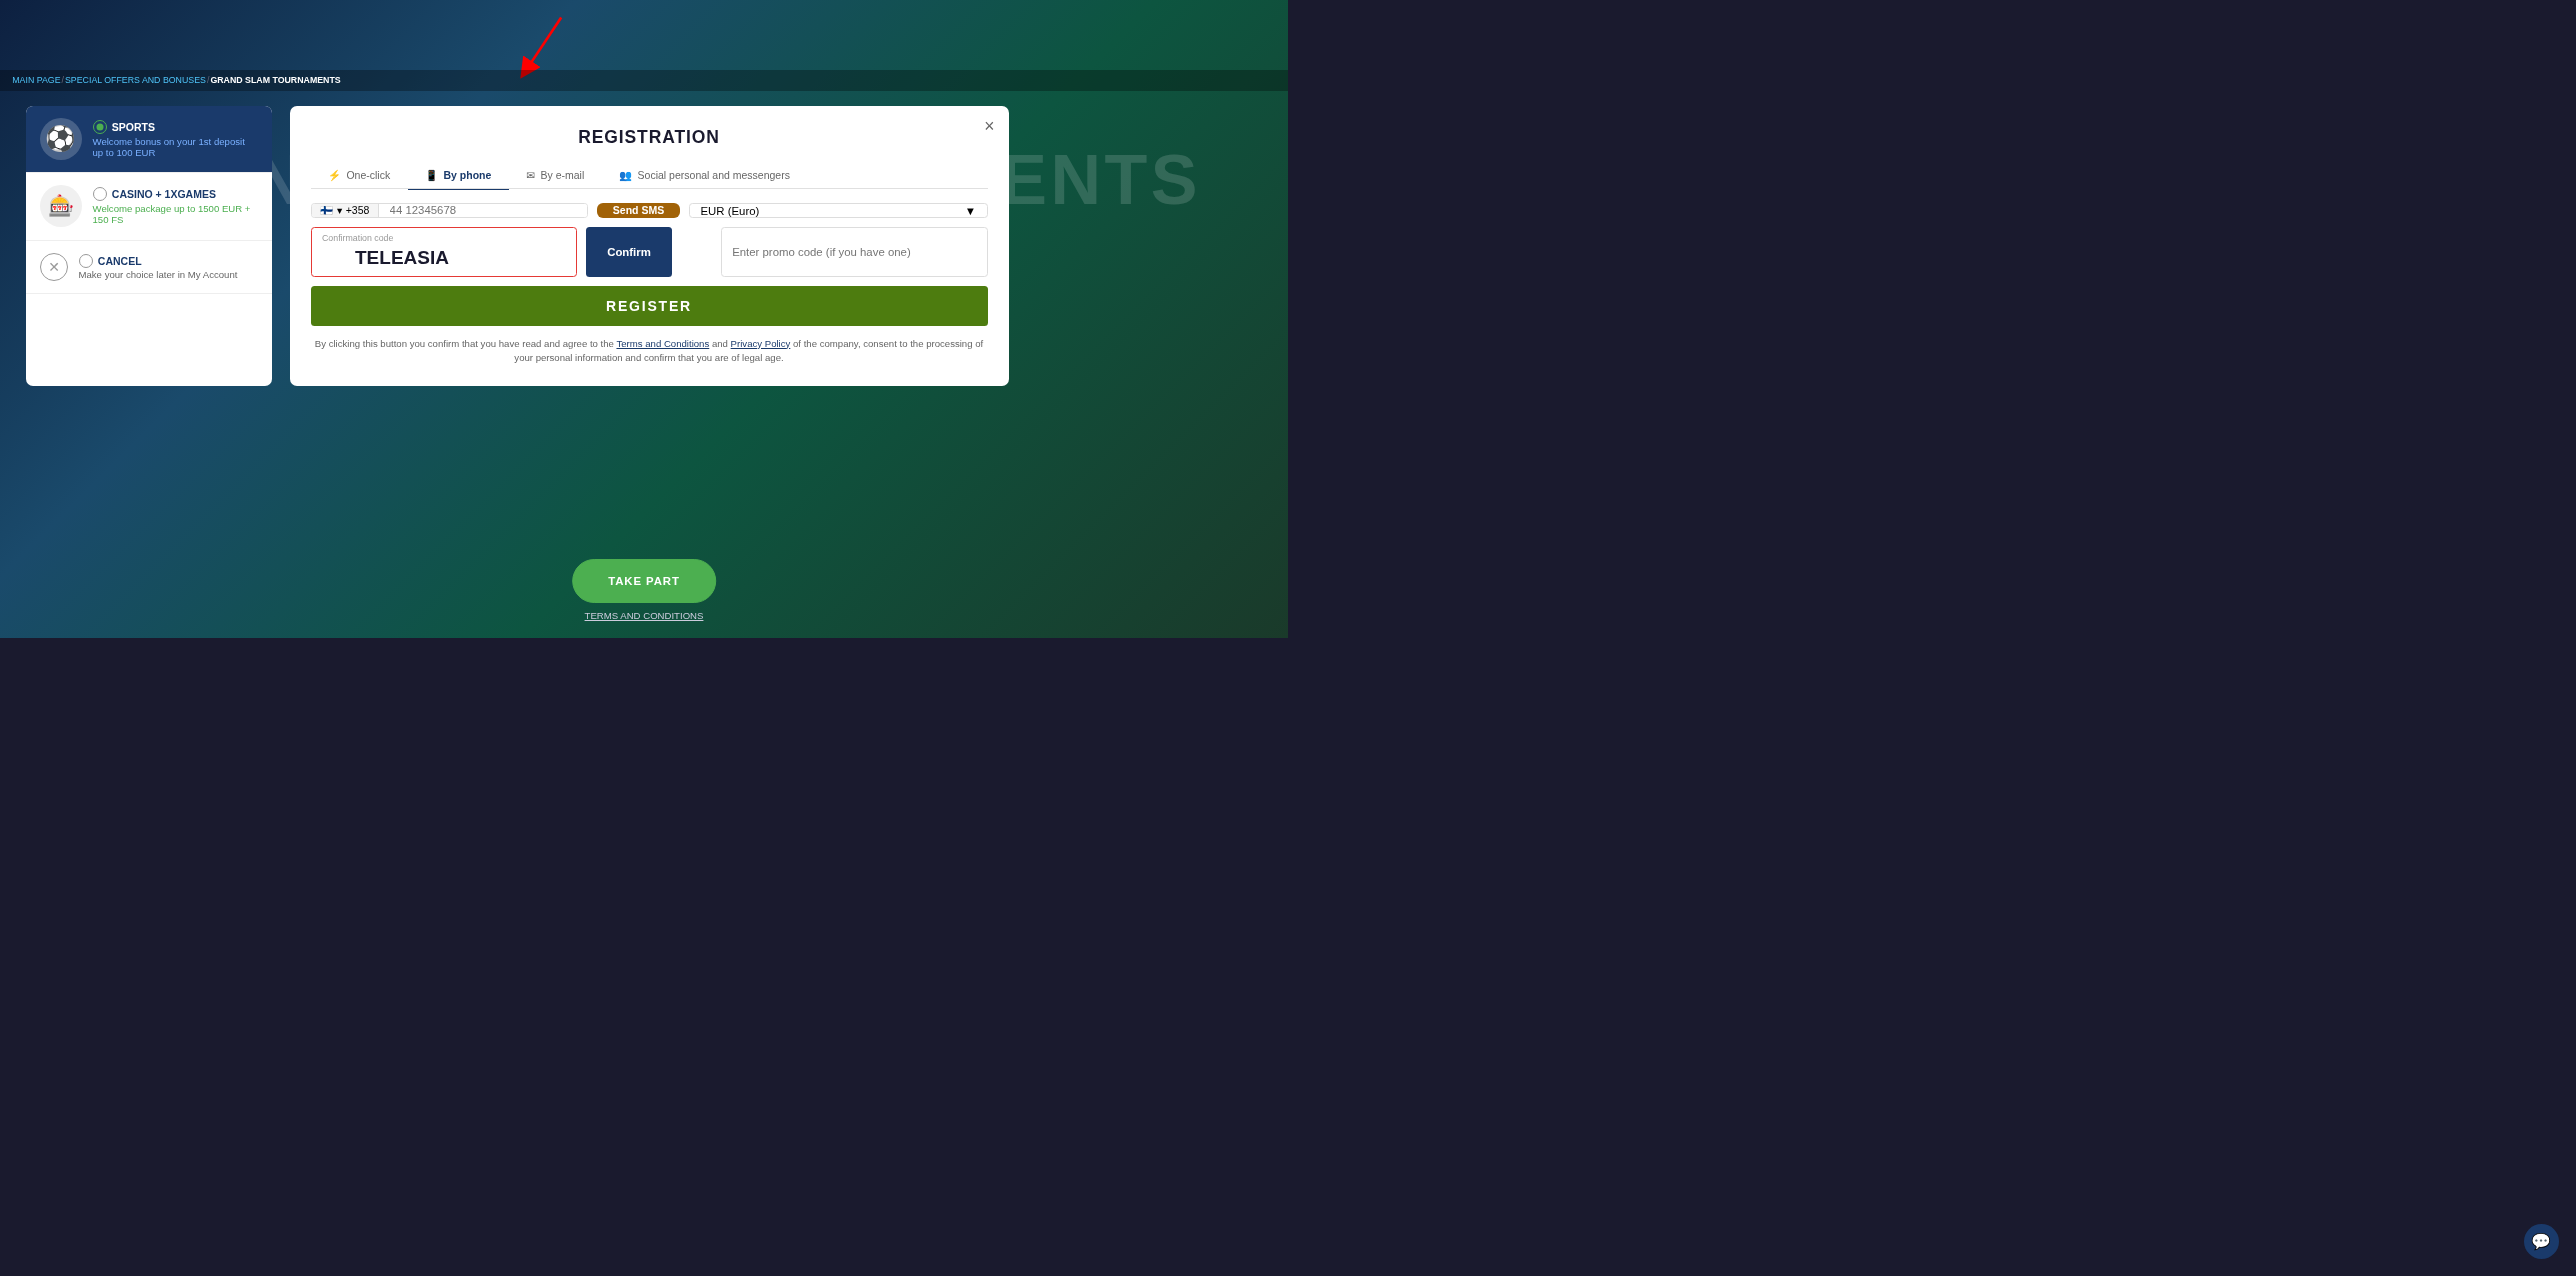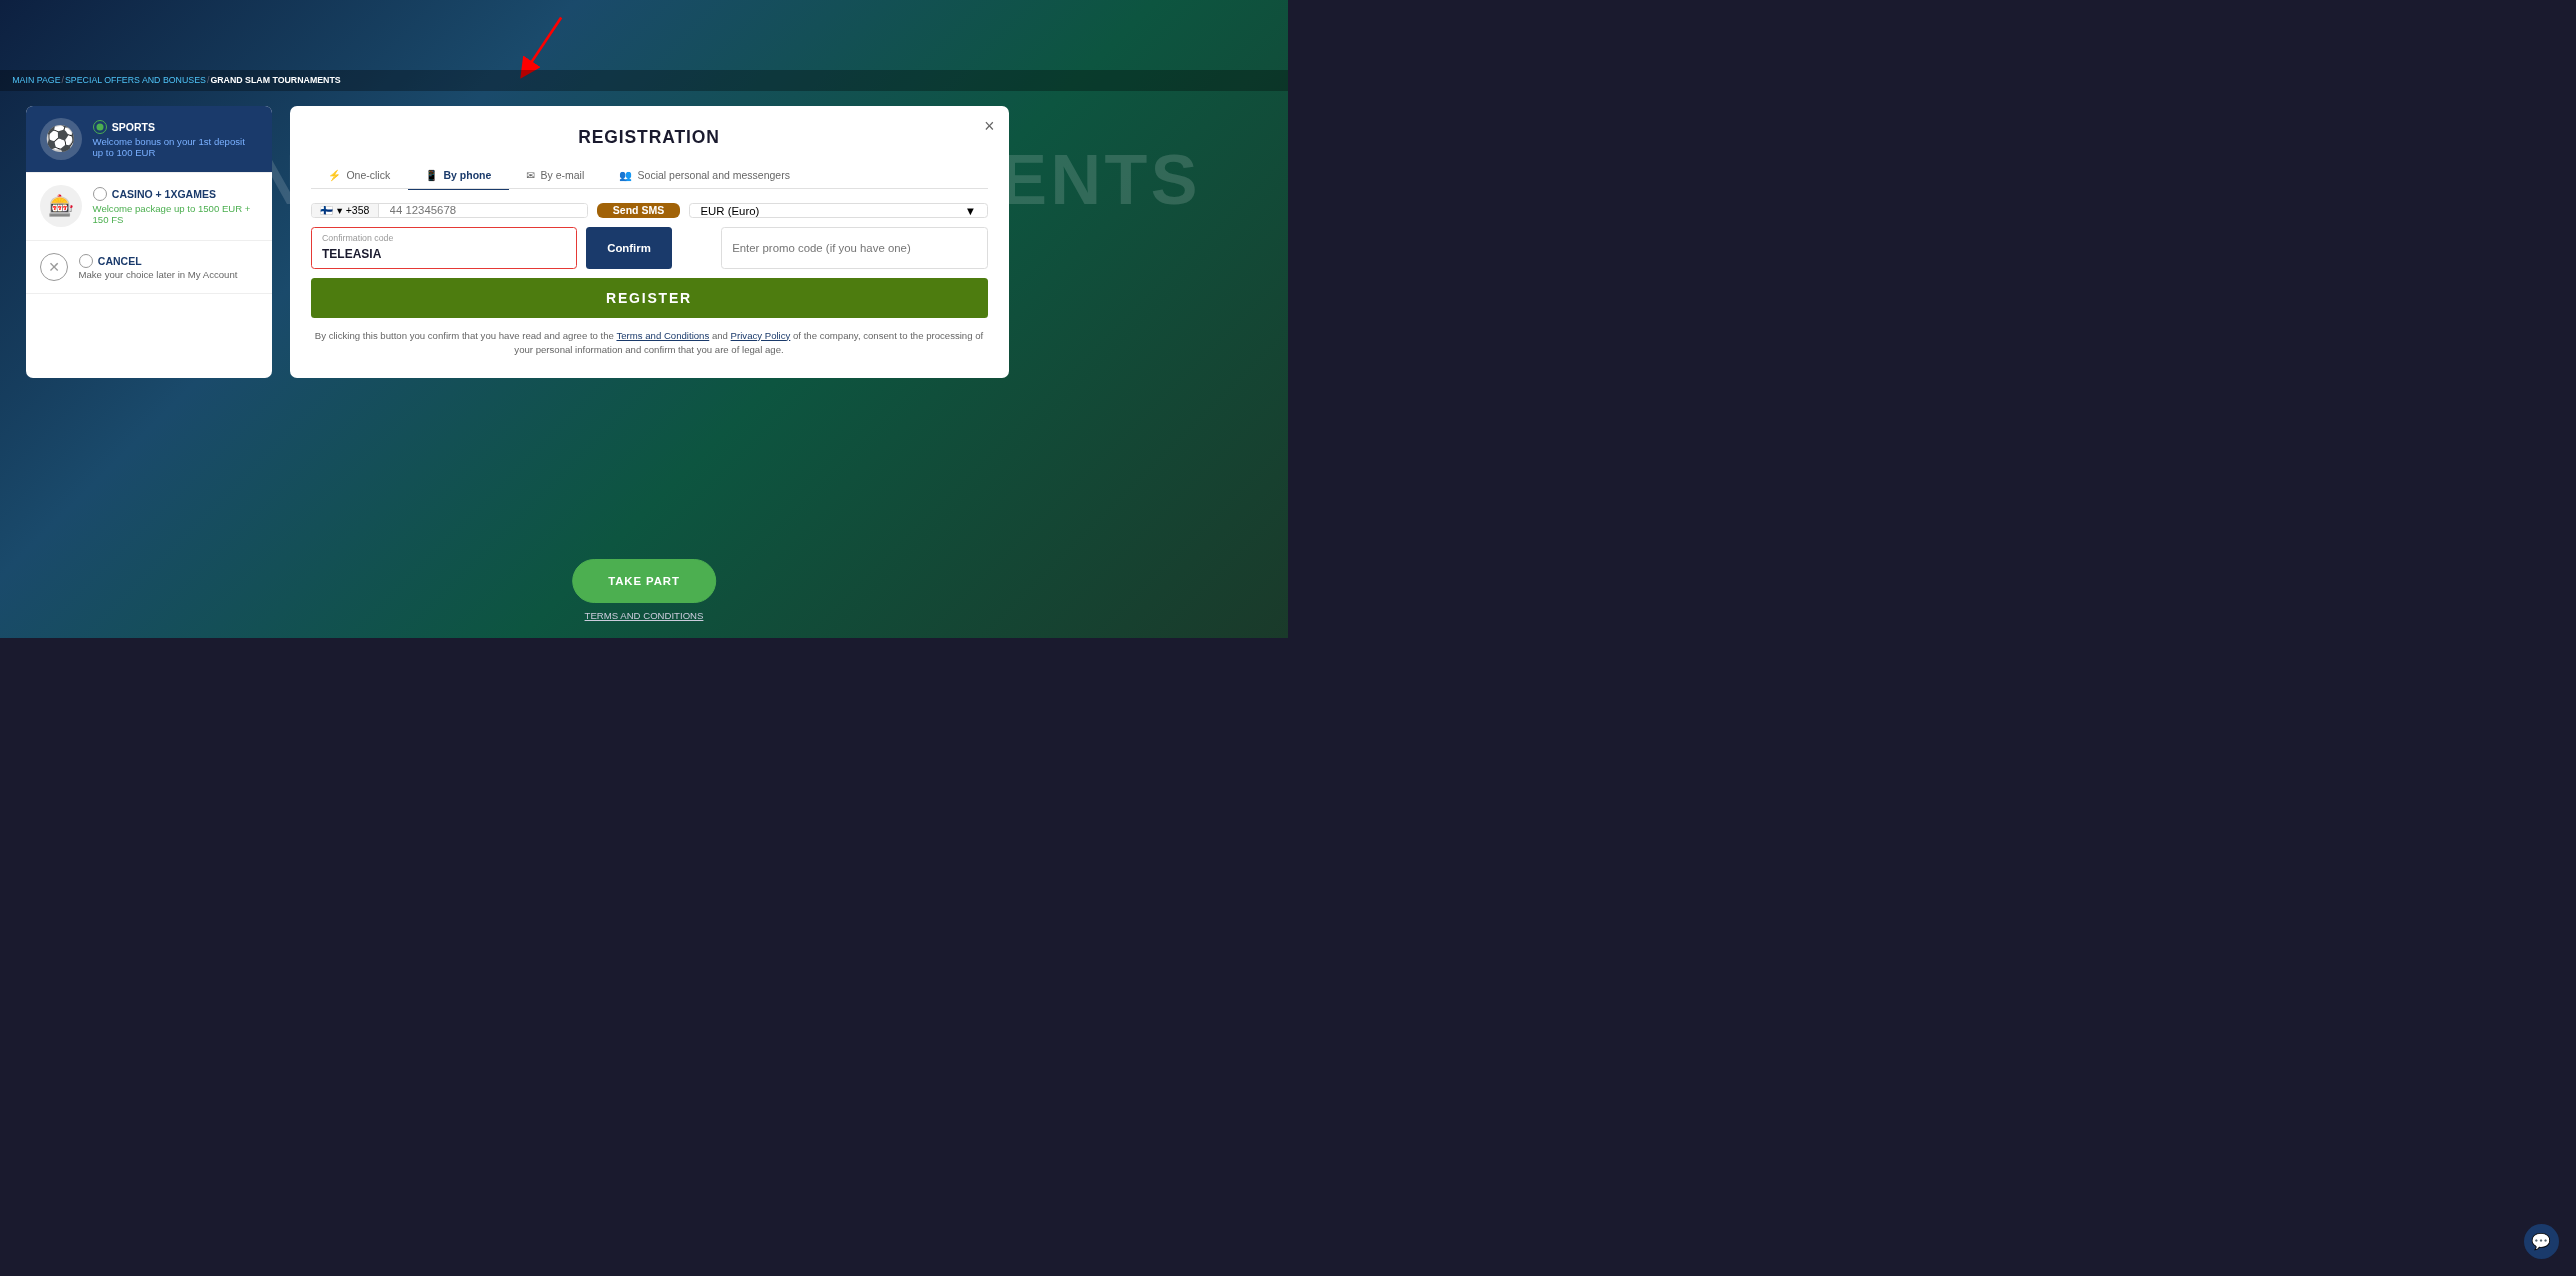--- a/index.html
+++ b/index.html
@@ -181,22 +181,22 @@
       display: flex; gap: 8.8px; margin-bottom: 8.8px;
     }
     .confirm-code-wrap {
       flex: 1; border: 1.8px solid #e53935; border-radius: 3.5px; padding: 7px 10.5px;
       position: relative;
     }
     .confirm-code-label {
       font-size: 8.8px; color: #999; position: absolute; top: 5.3px; left: 10.5px;
     }
     .confirm-code-input {
-      border: none; outline: none; font-size: 12px; font-weight: bold; color: #1a1a2e;
-      width: 100%; padding-top: 12.3px; background: transparent;
+      border: none; outline: none; font-size: 19px; font-weight: bold; color: #1a1a2e;
+      width: 100%; padding-top: 12.3px; background: transparent; margin-left: 33px;
     }
     .confirm-btn {
       background: #1a3a6b; color: white; border: none; padding: 0 21px;
       font-size: 11.4px; font-weight: bold; cursor: pointer; border-radius: 3.5px;
     }
     .promo-input {
       flex: 1; border: 0.9px solid #ddd; border-radius: 3.5px; padding: 0 10.5px;
       font-size: 11.4px; outline: none; color: #999; margin-left: 40px;
     }
 

